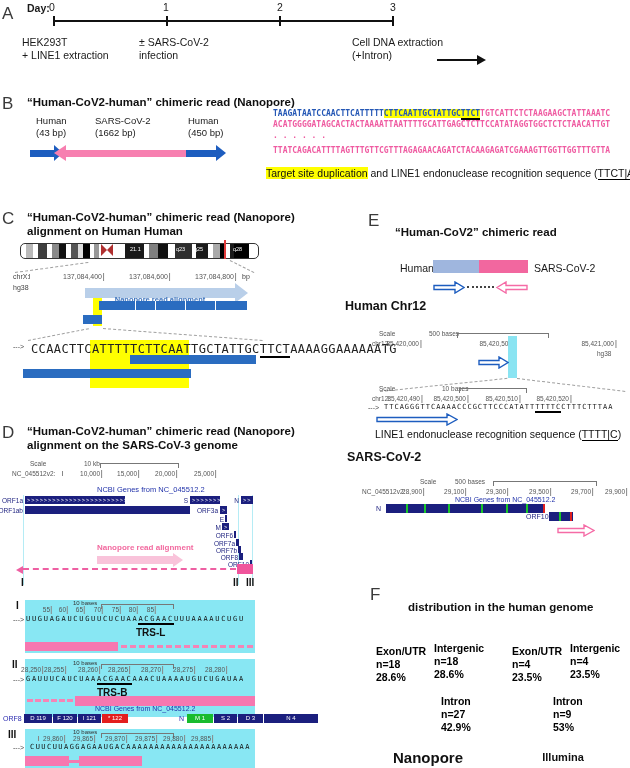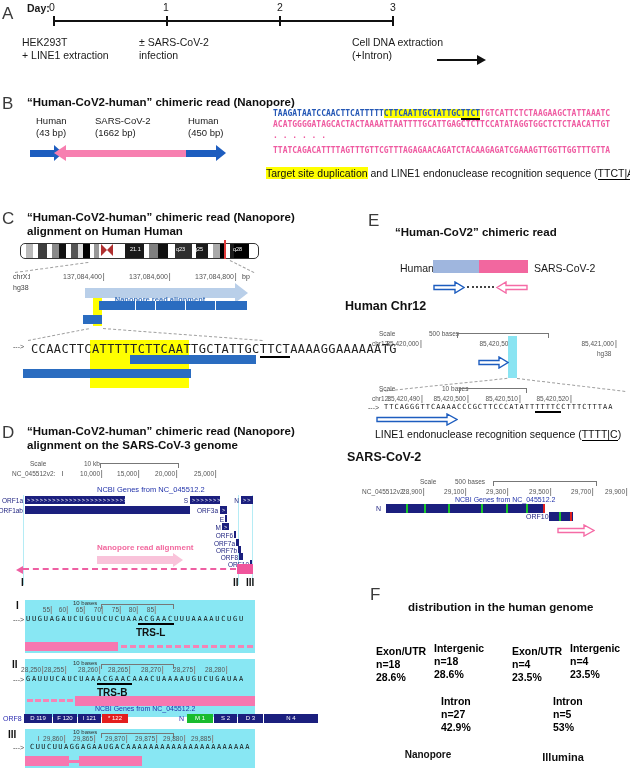--- a/index.html
+++ b/index.html
@@ -339,33 +339,33 @@
   <div class="abs pielab" style="left:434px;top:642px">
     <div>Intergenic</div>
     <div>n=18</div>
     <div>28.6%</div>
   </div>
   <div class="abs pielab" style="left:441px;top:695px">
     <div>Intron</div>
     <div>n=27</div>
     <div>42.9%</div>
   </div>
-  <div class="abs" style="left:365px;top:749px;width:126px;text-align:center;font-weight:bold;font-size:10px">Nanopore</div>
+  <div class="abs" style="left:365px;top:749px;width:126px;text-align:center;font-weight:bold;font-size:15px">Nanopore</div>
 
   <div class="abs pie" style="left:500px;top:622px;background:conic-gradient(#4d86c9 0deg 84.6deg,#f79143 84.6deg 275.4deg,#a7a7a7 275.4deg 360deg)"></div>
   <div class="abs pielab" style="left:512px;top:645px">
     <div>Exon/UTR</div>
     <div>n=4</div>
     <div>23.5%</div>
   </div>
   <div class="abs pielab" style="left:570px;top:642px">
     <div>Intergenic</div>
     <div>n=4</div>
     <div>23.5%</div>
   </div>
   <div class="abs pielab" style="left:553px;top:695px">
     <div>Intron</div>
-    <div>n=5</div>
+    <div>n=9</div>
     <div>53%</div>
   </div>
   <div class="abs" style="left:500px;top:751px;width:126px;text-align:center;font-weight:bold;font-size:11px">Illumina</div>
 
 </div>
 
 </body></html>

